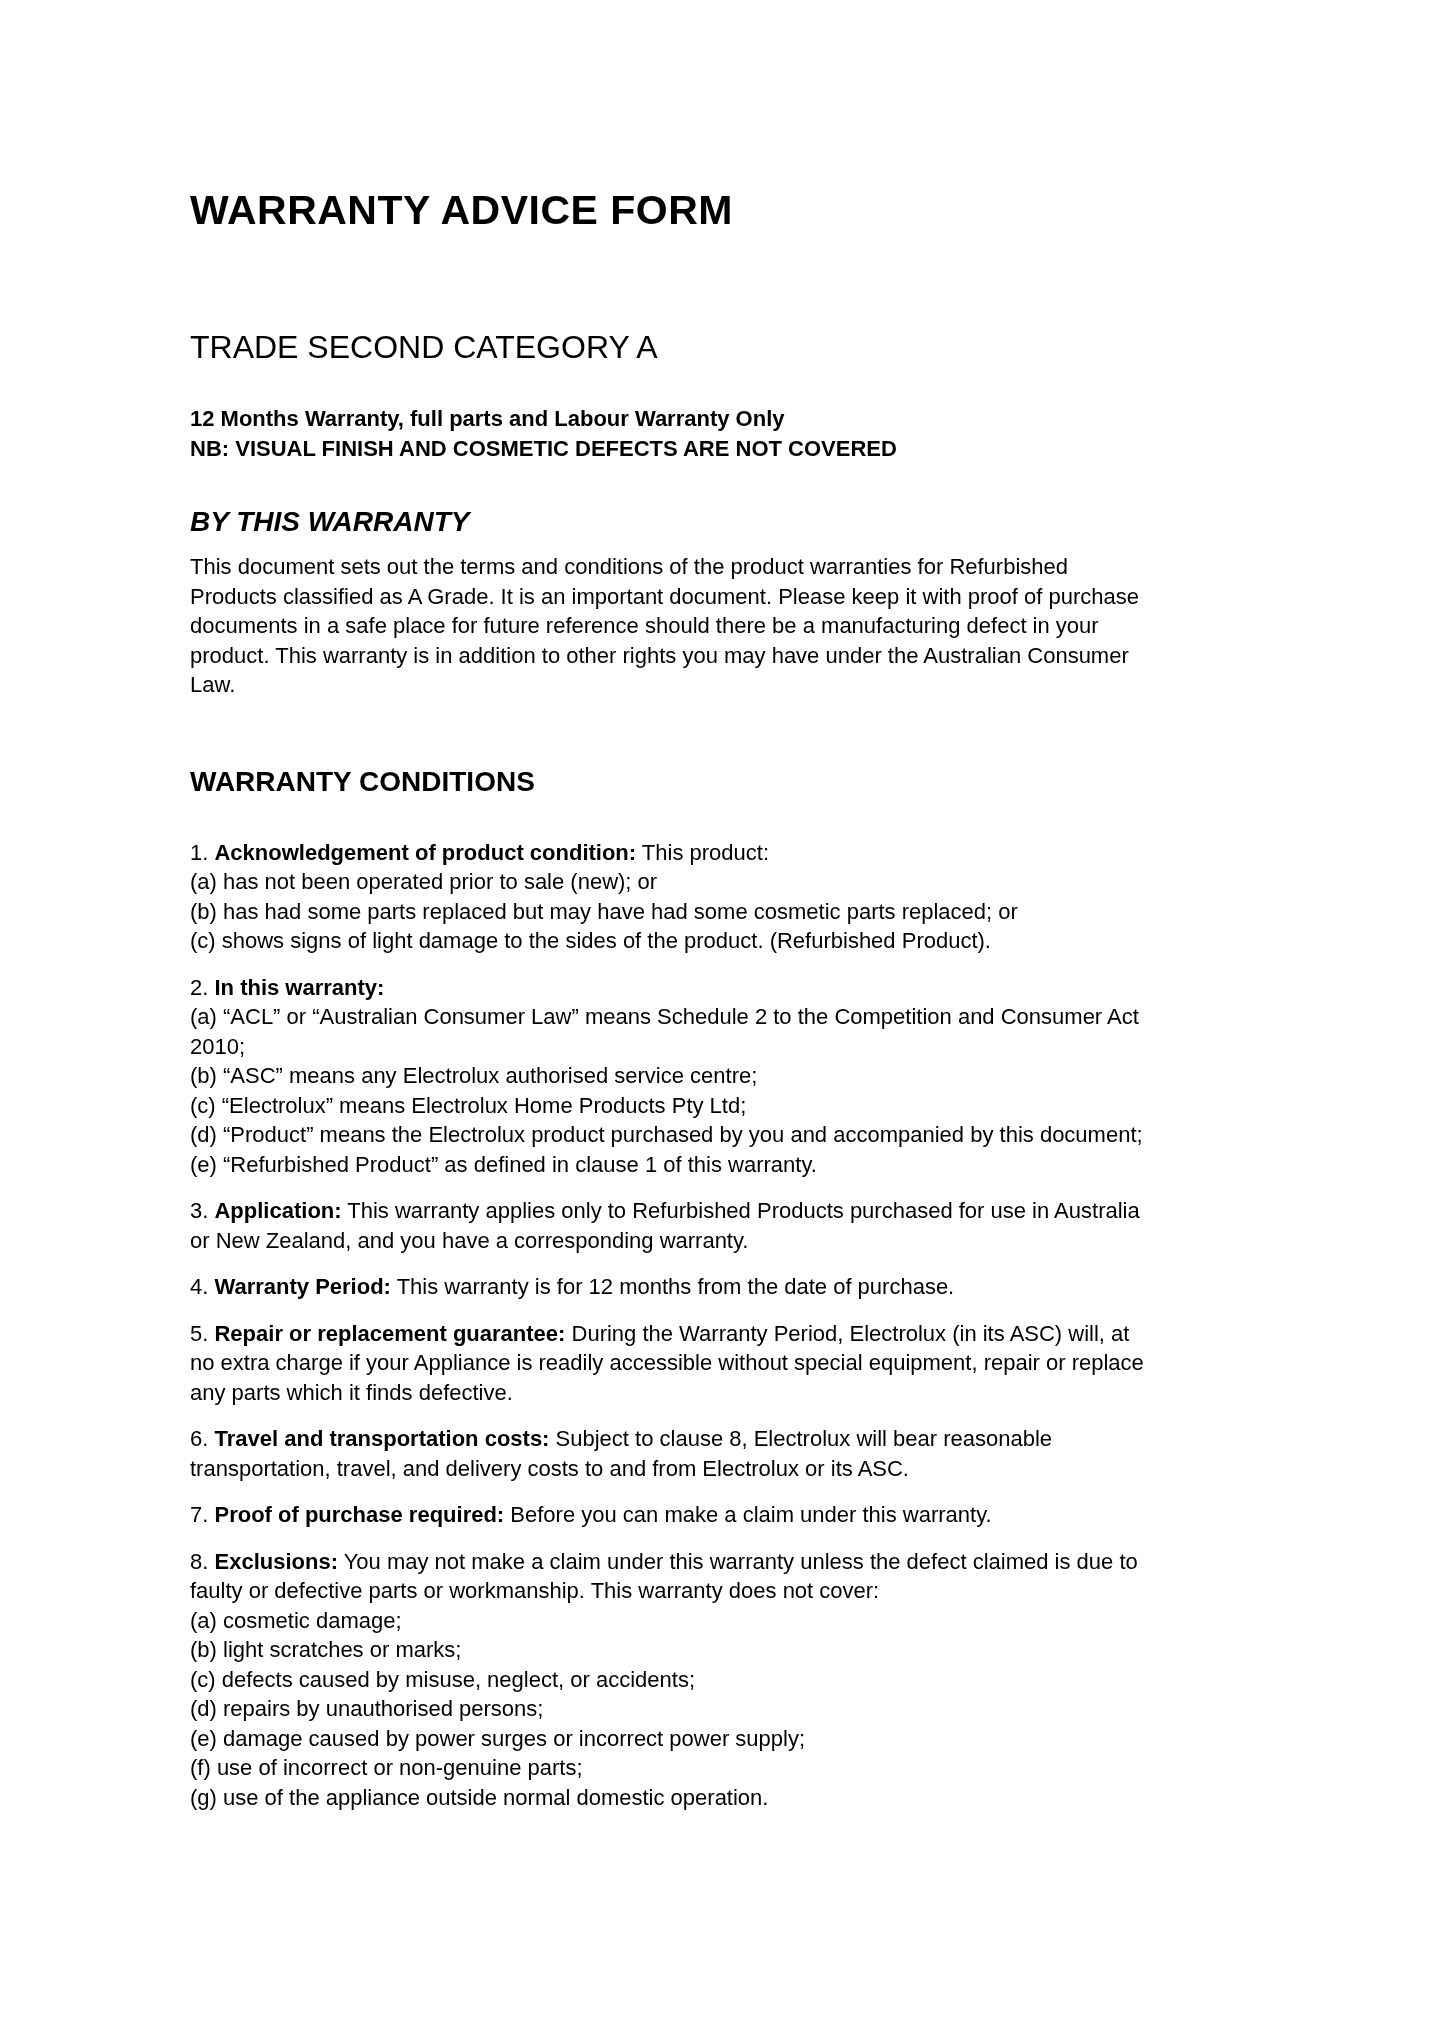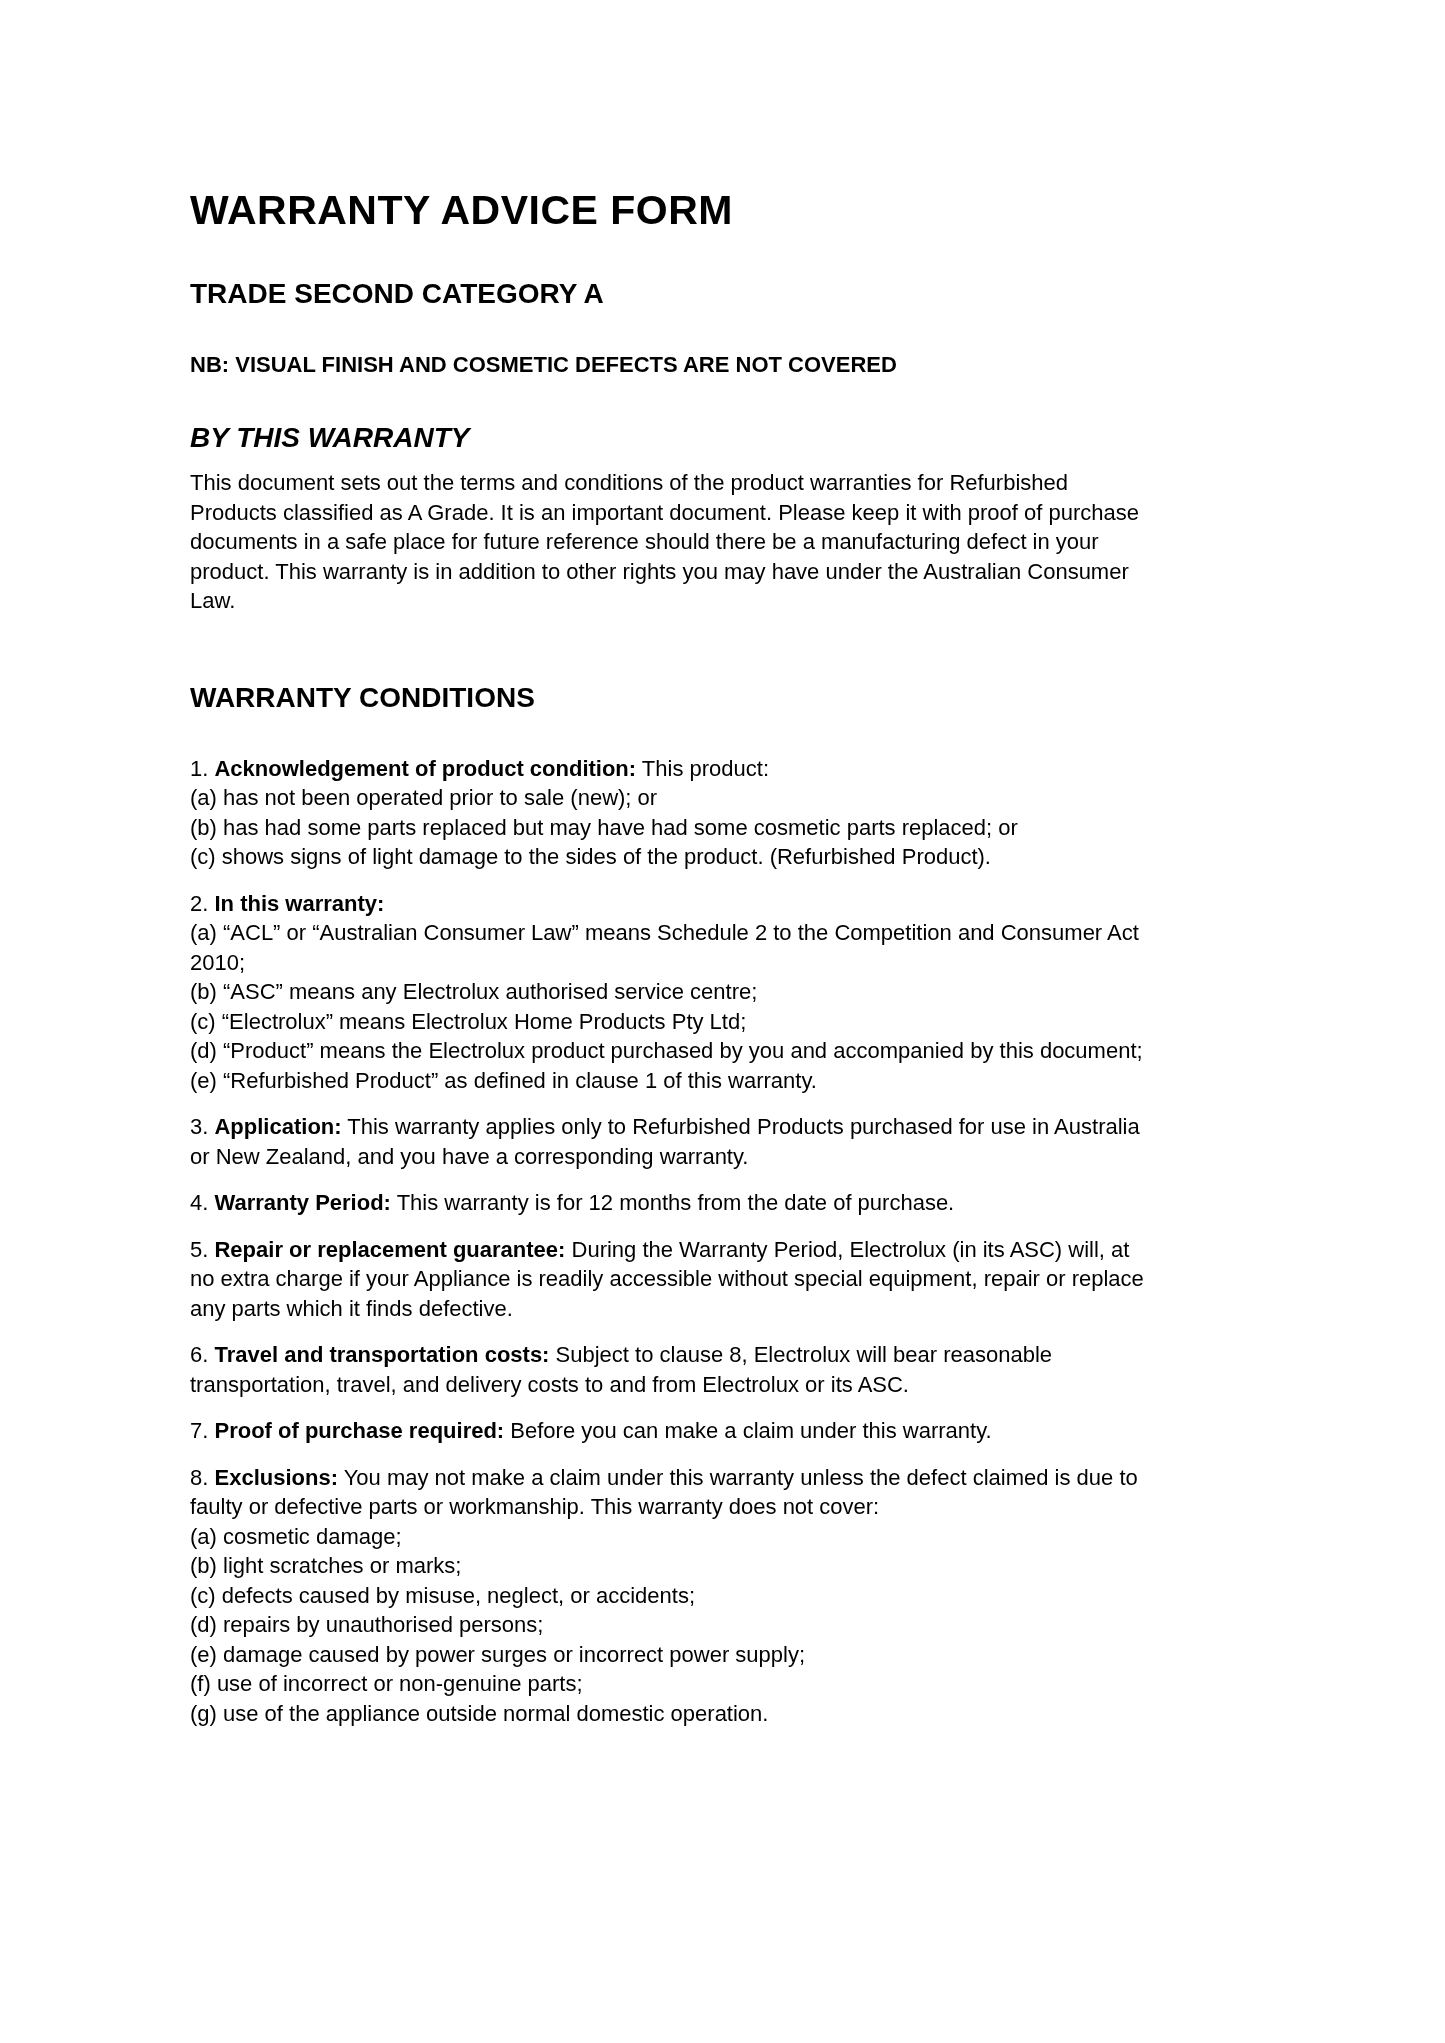--- a/index.html
+++ b/index.html
@@ -17,23 +17,23 @@
     height: 2043px;
     padding: 188px 155px 0 190px;
   }
   .doc-title {
     font-size: 41px;
     font-weight: 700;
     line-height: 45px;
     letter-spacing: 0.5px;
   }
   .category-heading {
-    margin-top: 42px;
-    font-size: 28px;
-    font-weight: 700;
+    margin-top: 96px;
+    font-size: 32px;
+    font-weight: 400;
     line-height: 37px;
   }
   .subhead {
     margin-top: 38px;
     font-size: 22px;
     font-weight: 700;
     line-height: 30px;
   }
   .h-italic {
     margin-top: 42px;
@@ -61,20 +61,21 @@
 </head>
 <body>
 
 <div class="page">
 
   <h1 class="doc-title">WARRANTY ADVICE FORM</h1>
 
   <h2 class="category-heading">TRADE SECOND CATEGORY A</h2>
 
   <div class="subhead">
+    <div>12 Months Warranty, full parts and Labour Warranty Only</div>
     <div>NB: VISUAL FINISH AND COSMETIC DEFECTS ARE NOT COVERED</div>
   </div>
 
   <h3 class="h-italic">BY THIS WARRANTY</h3>
 
   <p class="body-text intro">This document sets out the terms and conditions of the product warranties for Refurbished
 Products classified as A Grade. It is an important document. Please keep it with proof of purchase
 documents in a safe place for future reference should there be a manufacturing defect in your
 product. This warranty is in addition to other rights you may have under the Australian Consumer
 Law.</p>

